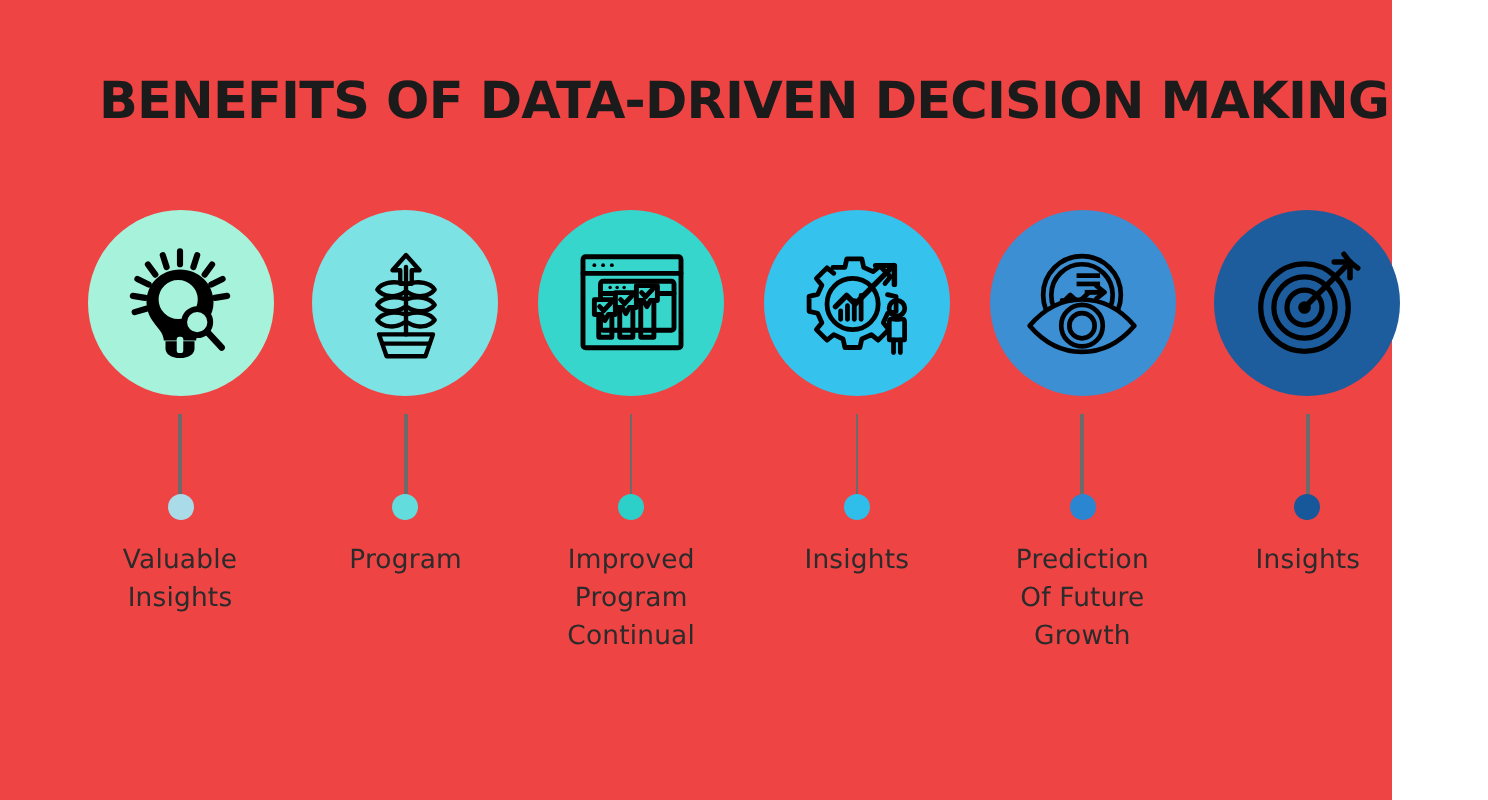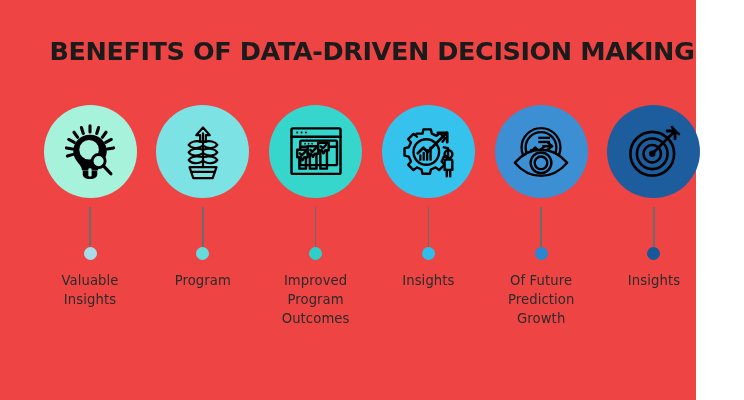--- a/index.html
+++ b/index.html
@@ -180,21 +180,21 @@
               <path d="M37.5 25.5 L39.8 27.8 L43.8 23.5"></path>
             </g>
           </svg>
         </span>
       </div>
       <div class="connector"></div>
       <div class="dot" style="background:#2CD0C8"></div>
       <div class="label">
         <span>Improved</span>
         <span>Program</span>
-        <span>Outcomes</span>
+        <span>Continual</span>
       </div>
     </div>
 
     <div class="item">
       <div class="circle" style="background:#35C2EC">
         <span>
           <svg width="58" height="56" viewBox="0 0 68 64">
             <g stroke="#000" stroke-width="2.8" fill="none" stroke-linejoin="round" stroke-linecap="round">
               <path d="M20.5 10.5 L27.5 10.5 L28.6 5.5 L37.4 5.5 L38.5 10.5 L44 13 L48 9.8 L54.2 16 L51 20
                        M52.5 26.5 L57.5 27.6 L57.5 36.4 L52.5 37.5 L50 43 L53.2 47 L47 53.2 L43 50
@@ -243,22 +243,22 @@
                        C52 53.5 42 57.5 32 57.5 C22 57.5 12 53.5 3 43 Z" fill="#3B8FD2"></path>
               <circle cx="32" cy="43" r="11.5" fill="#3B8FD2"></circle>
               <circle cx="32" cy="43" r="7" fill="#3B8FD2"></circle>
             </g>
           </svg>
         </span>
       </div>
       <div class="connector"></div>
       <div class="dot" style="background:#2A86D0"></div>
       <div class="label">
+        <span>Prediction</span>
         <span>Of Future</span>
-        <span>Prediction</span>
         <span>Growth</span>
       </div>
     </div>
 
     <div class="item">
       <div class="circle" style="background:#1D5D9D">
         <span>
           <svg width="56" height="56" viewBox="0 0 64 64">
             <g stroke="#000" stroke-width="3" fill="none" stroke-linejoin="round" stroke-linecap="round">
               <circle cx="30" cy="34" r="25"></circle>

